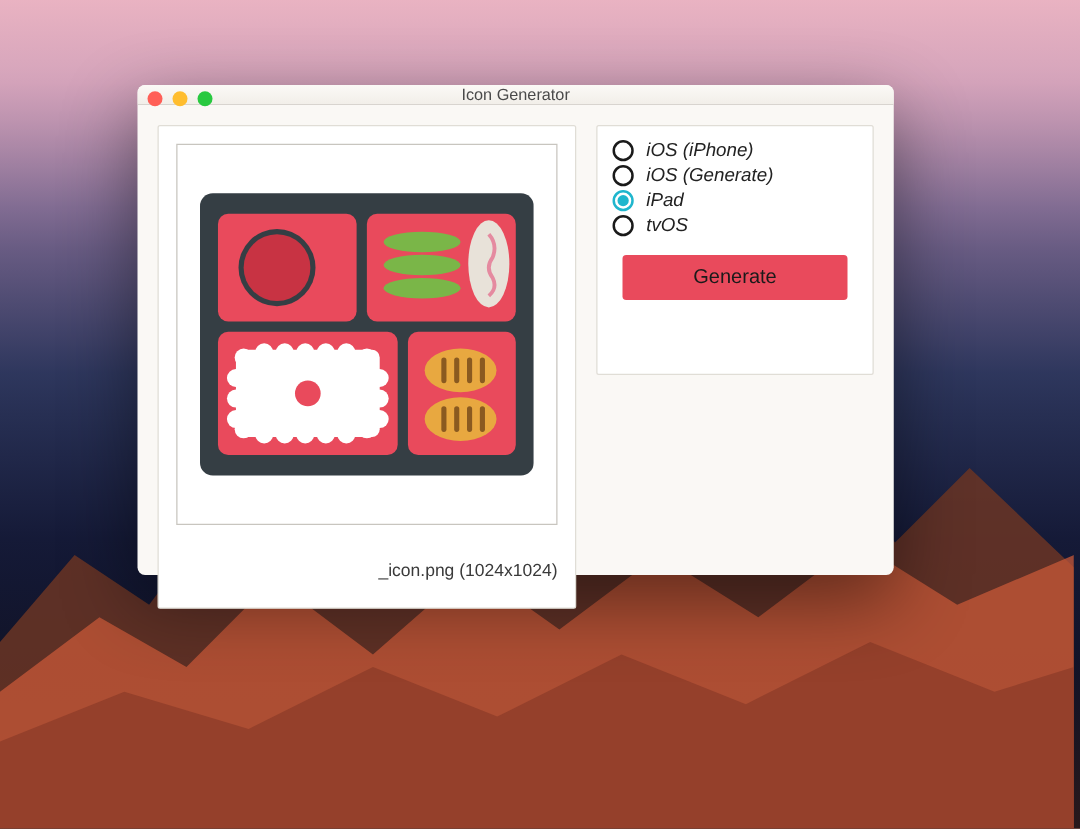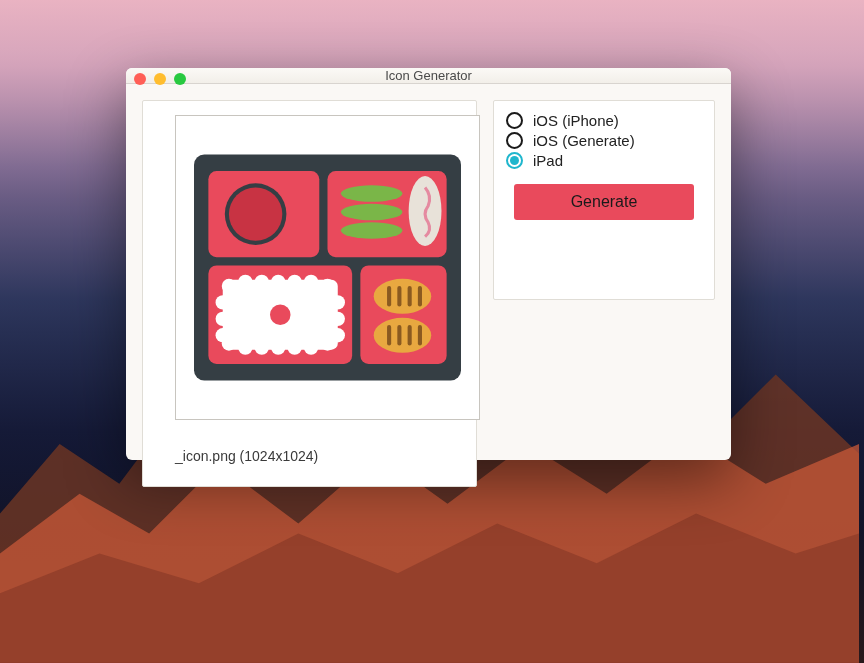--- a/index.html
+++ b/index.html
@@ -26,21 +26,21 @@
     }
     .mountains {
       position: absolute;
       bottom: 0;
       left: 0;
       right: 0;
       height: 60%;
     }
     .window {
       position: absolute;
-      left: 126px;
+      left: 110px;
       top: 68px;
       width: 605px;
       height: 392px;
       background: #faf8f5;
       border-radius: 6px;
       box-shadow: 0 20px 60px rgba(0,0,0,0.45);
       display: flex;
       flex-direction: column;
     }
     .titlebar {
@@ -79,21 +79,21 @@
       padding: 16px;
       gap: 16px;
     }
     .left-panel {
       width: 335px;
       background: #fff;
       border: 1px solid #e0ddd6;
       border-radius: 2px;
       display: flex;
       flex-direction: column;
-      align-items: flex-start;
+      align-items: flex-end;
       padding: 14px 14px 22px 32px;
     }
     .preview-frame {
       width: 305px;
       height: 305px;
       border: 1px solid #c8c5bf;
       background: #fff;
       display: flex;
       align-items: center;
       justify-content: center;
@@ -123,20 +123,21 @@
       flex-direction: column;
       gap: 1px;
       margin-bottom: 12px;
     }
     .radio-item {
       display: flex;
       align-items: flex-end;
       gap: 10px;
       cursor: pointer;
       padding: 1px 0;
+      font-style: italic;
     }
     .radio-circle {
       width: 17px;
       height: 17px;
       border: 2px solid #1a1a1a;
       border-radius: 50%;
       flex-shrink: 0;
       display: flex;
       align-items: center;
       justify-content: center;
@@ -259,17 +260,21 @@
           <div class="radio-item">
             <div class="radio-circle"></div>
             <span class="radio-label">iOS (Generate)</span>
           </div>
           <div class="radio-item">
             <div class="radio-circle selected">
               <div class="radio-dot"></div>
             </div>
             <span class="radio-label">iPad</span>
           </div>
+          <div class="radio-item">
+            <div class="radio-circle"></div>
+            <span class="radio-label">tvOS</span>
+          </div>
         </div>
       <button class="generate-btn">Generate</button>
     </div>
   </div>
 </div>
 
 </body></html>

